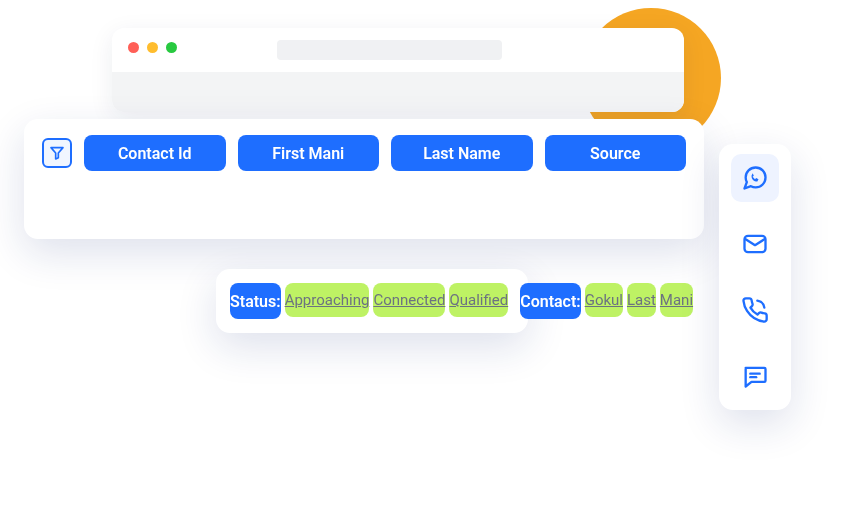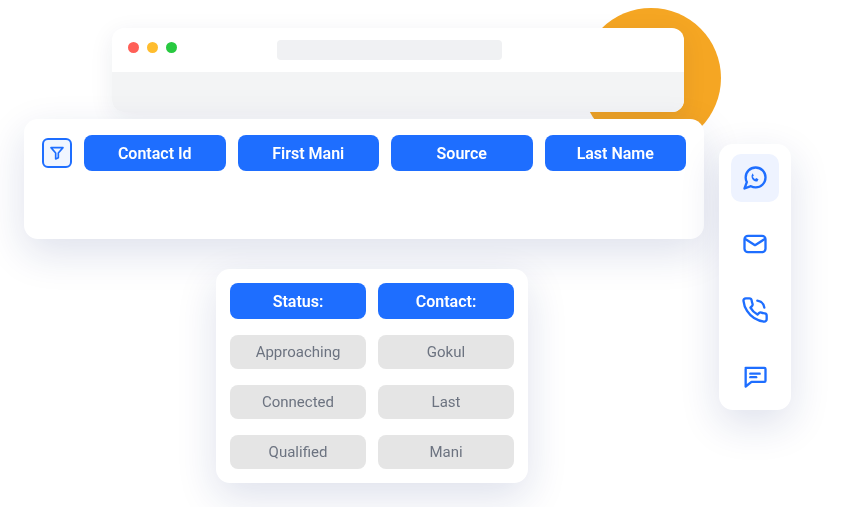--- a/index.html
+++ b/index.html
@@ -128,43 +128,44 @@
   padding: 14px;
   z-index: 4;
 }
 .popup-col-wrap {
   display: flex;
   gap: 12px;
 }
 .popup-col {
   flex: 1;
   display: flex;
-  flex-direction: column;
-  gap: 16px;
+  flex-direction: row;
+  gap: 4px;
 }
 .popup-header {
   background: #1E6EFF;
   color: #fff;
   height: 36px;
   border-radius: 8px;
   display: flex;
   align-items: center;
   justify-content: center;
   font-weight: 600;
   font-size: 16px;
 }
 .popup-item {
-  background: #e5e5e5;
+  background: #bef264;
   color: #6C7380;
   height: 34px;
   border-radius: 8px;
   display: flex;
   align-items: center;
   justify-content: center;
   font-size: 15px;
+  text-decoration: underline;
 }
 
 .side-rail {
   position: absolute;
   top: 144px;
   right: 50px;
   width: 72px;
   background: #fff;
   border-radius: 14px;
   box-shadow: 0 14px 40px rgba(20,40,120,0.14);
@@ -203,22 +204,22 @@
 
 <div class="main-card">
   <div class="main-row">
     <div class="filter-box">
       <svg width="16" height="16" viewBox="0 0 24 24" fill="none" stroke="#1E6EFF" stroke-width="2.5" stroke-linecap="round" stroke-linejoin="round">
           <polygon points="3 4 21 4 14 12 14 19 10 21 10 12 3 4"></polygon>
         </svg>
     </div>
     <div class="pill-header">Contact Id</div>
     <div class="pill-header">First Mani</div>
+    <div class="pill-header">Last Name</div>
     <div class="pill-header">Source</div>
-    <div class="pill-header">Last Name</div>
   </div>
 </div>
 
 <div class="popup-card">
   <div class="popup-col-wrap">
     <div class="popup-col">
       <div class="popup-header">Status:</div>
       <div class="popup-item">Approaching</div>
       <div class="popup-item">Connected</div>
       <div class="popup-item">Qualified</div>

